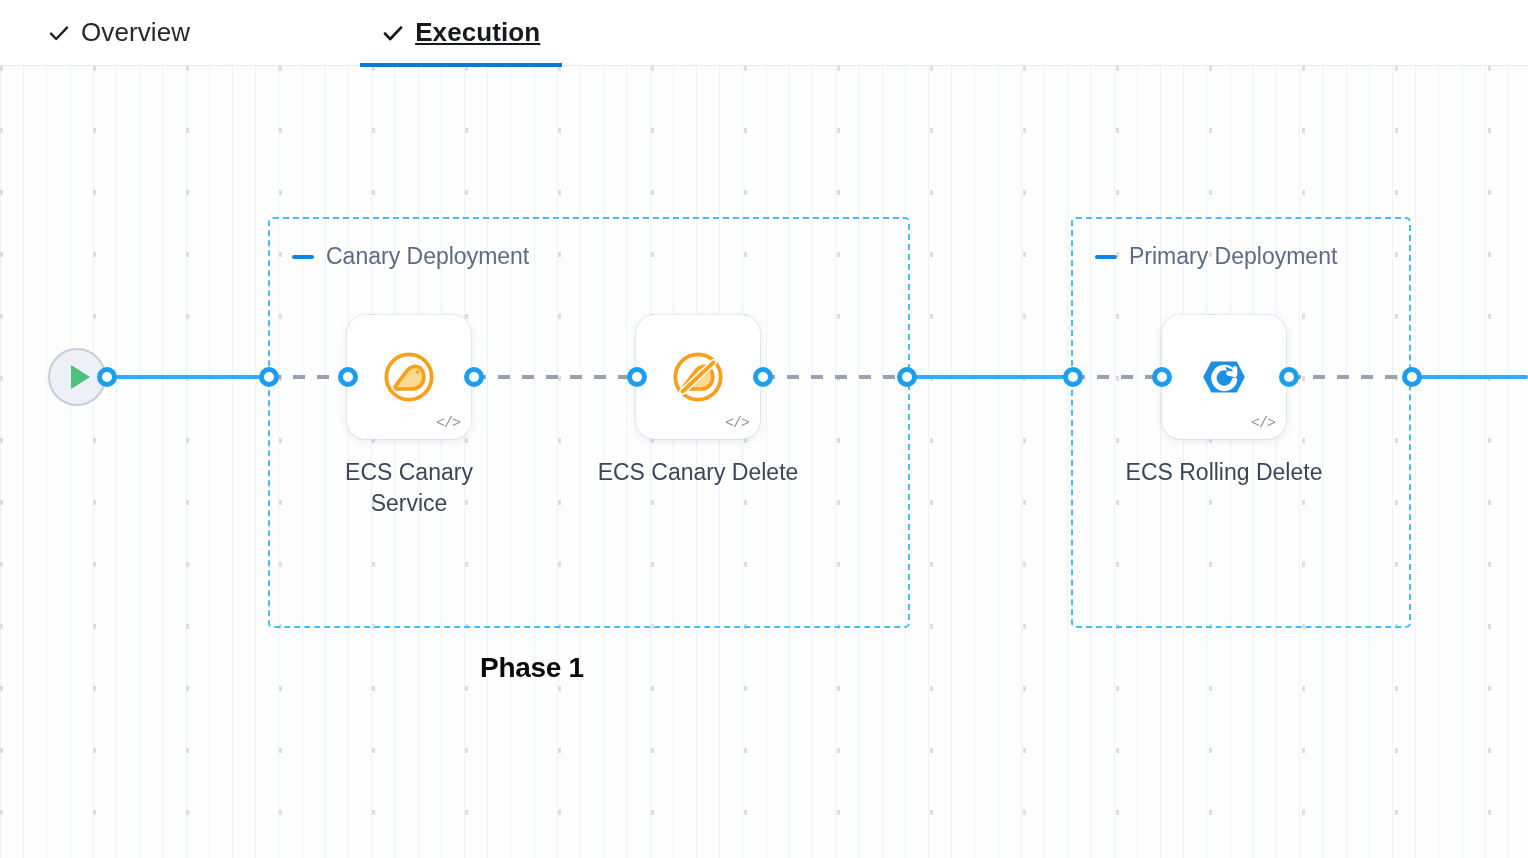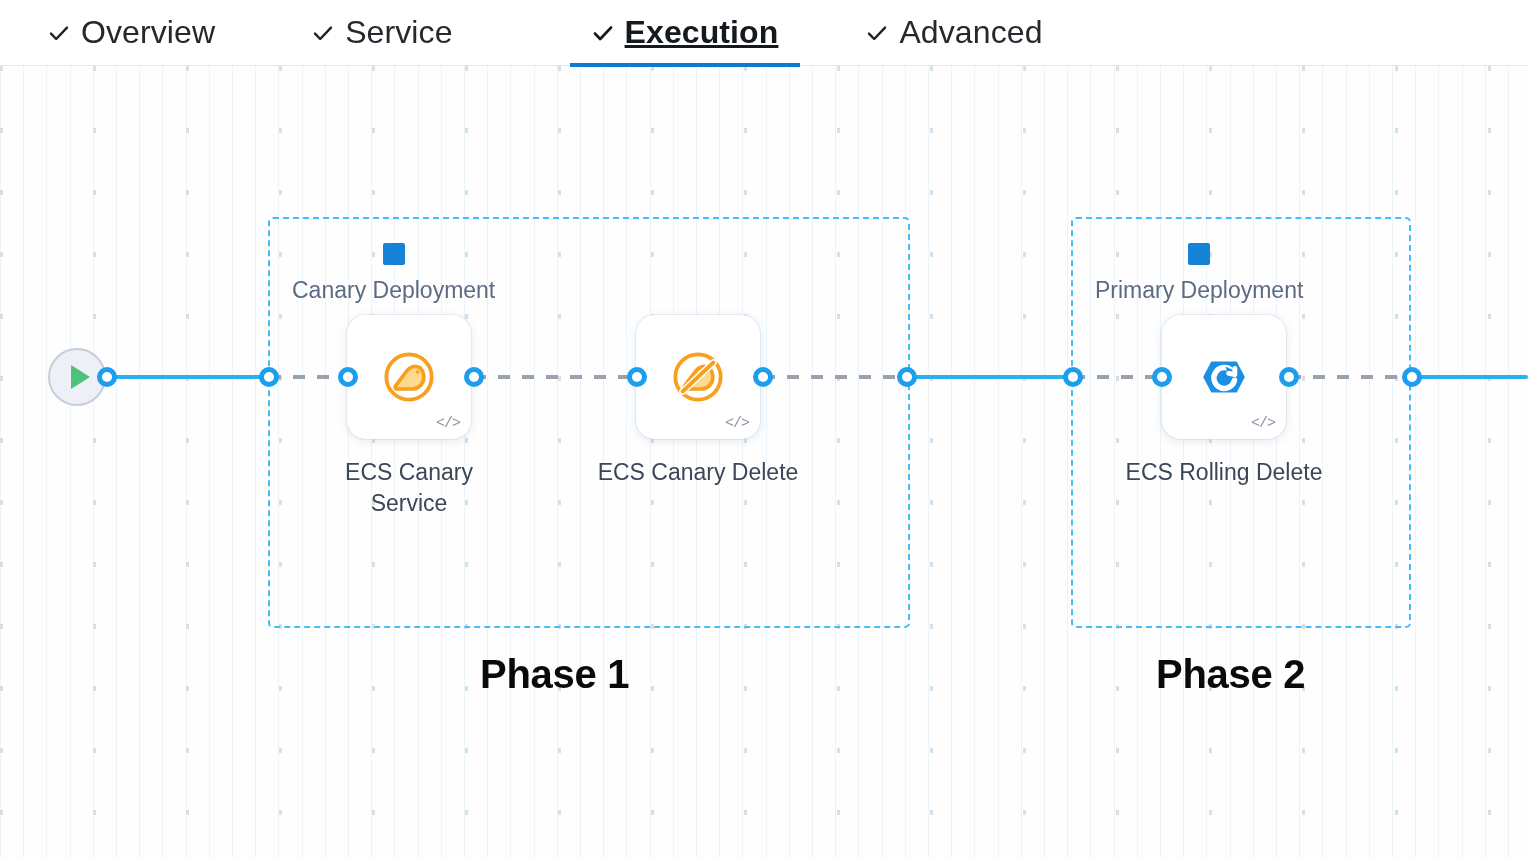--- a/index.html
+++ b/index.html
@@ -42,21 +42,21 @@
   .tab:first-child { margin-left: 26px; }
   .tab .tab-check {
     display: inline-block;
     width: 22px;
     height: 22px;
     flex: 0 0 22px;
     position: relative;
   }
   .tab .tab-check svg { display:block; width:22px; height:22px; }
   .tab .tab-label {
-    font-size: 32px;
+    font-size: 26px;
     letter-spacing: 0.1px;
     color: #25282d;
     white-space: nowrap;
   }
   .tab.active .tab-label { font-weight: 700; color: #16191d; text-decoration: underline; }
   .tab.active::after {
     content: "";
     position: absolute;
     left: 0; right: 0; bottom: -1px;
     height: 4px;
@@ -107,38 +107,37 @@
     background: transparent;
   }
   .group-header {
     position: absolute;
     top: 24px;
     left: 22px;
     display: flex;
     align-items: center;
     gap: 12px;
     cursor: pointer;
-    flex-direction: column;
   }
   .group-collapse {
     width: 22px; height: 4px;
     background: #1583d6;
     border-radius: 2px;
     flex: 0 0 22px;
   }
   .group-title {
     font-size: 23px;
     color: #5d6b82;
     white-space: nowrap;
   }
 
   
   .phase-label {
     position: absolute;
-    font-size: 40px;
+    font-size: 28px;
     font-weight: 700;
     color: #0a0a0a;
     white-space: nowrap;
     letter-spacing: -0.3px;
   }
 
   
   .edge {
     position: absolute;
     height: 4px;
@@ -228,50 +227,34 @@
   <div class="tab">
     <span class="tab-check">
       <svg viewBox="0 0 22 22">
           <path d="M3 11.6 L8.2 17 L19 5.6" fill="none" stroke="#1d2026" stroke-width="2.4" stroke-linecap="round" stroke-linejoin="round"></path>
         </svg>
     </span>
     <span class="tab-label">Overview</span>
   </div>
   <div class="tab-spacer-1"></div>
 
-  <div class="tab">
-    <span class="tab-check">
-      <svg viewBox="0 0 22 22">
-          <path d="M3 11.6 L8.2 17 L19 5.6" fill="none" stroke="#1d2026" stroke-width="2.4" stroke-linecap="round" stroke-linejoin="round"></path>
-        </svg>
-    </span>
-    <span class="tab-label">Service</span>
-  </div>
   <div class="tab-spacer-2"></div>
 
   <div class="tab-spacer-3"></div>
 
   <div class="tab active">
     <span class="tab-check">
       <svg viewBox="0 0 22 22">
           <path d="M3 11.6 L8.2 17 L19 5.6" fill="none" stroke="#15181c" stroke-width="2.8" stroke-linecap="round" stroke-linejoin="round"></path>
         </svg>
     </span>
     <span class="tab-label">Execution</span>
   </div>
   <div class="tab-spacer-4"></div>
 
-  <div class="tab">
-    <span class="tab-check">
-      <svg viewBox="0 0 22 22">
-          <path d="M3 11.6 L8.2 17 L19 5.6" fill="none" stroke="#1d2026" stroke-width="2.4" stroke-linecap="round" stroke-linejoin="round"></path>
-        </svg>
-    </span>
-    <span class="tab-label">Advanced</span>
-  </div>
 
 </div>
 
 <div class="canvas">
 
   <div class="group" style="left:268px; top:151px; width:642px; height:411px;">
     <div class="group-header">
       <span class="group-collapse"></span>
       <span class="group-title">Canary Deployment</span>
     </div>
@@ -350,15 +333,14 @@
   <div class="port" style="left:474px;  top:311px;"></div>
   <div class="port" style="left:637px;  top:311px;"></div>
   <div class="port" style="left:763px;  top:311px;"></div>
   <div class="port" style="left:907px;  top:311px;"></div>
   <div class="port" style="left:1073px; top:311px;"></div>
   <div class="port" style="left:1162px; top:311px;"></div>
   <div class="port" style="left:1289px; top:311px;"></div>
   <div class="port" style="left:1412px; top:311px;"></div>
 
   <div class="phase-label" style="left:480px; top:586px;">Phase 1</div>
-  <div class="phase-label" style="left:1156px; top:586px;">Phase 2</div>
 
 </div>
 
 </body></html>

